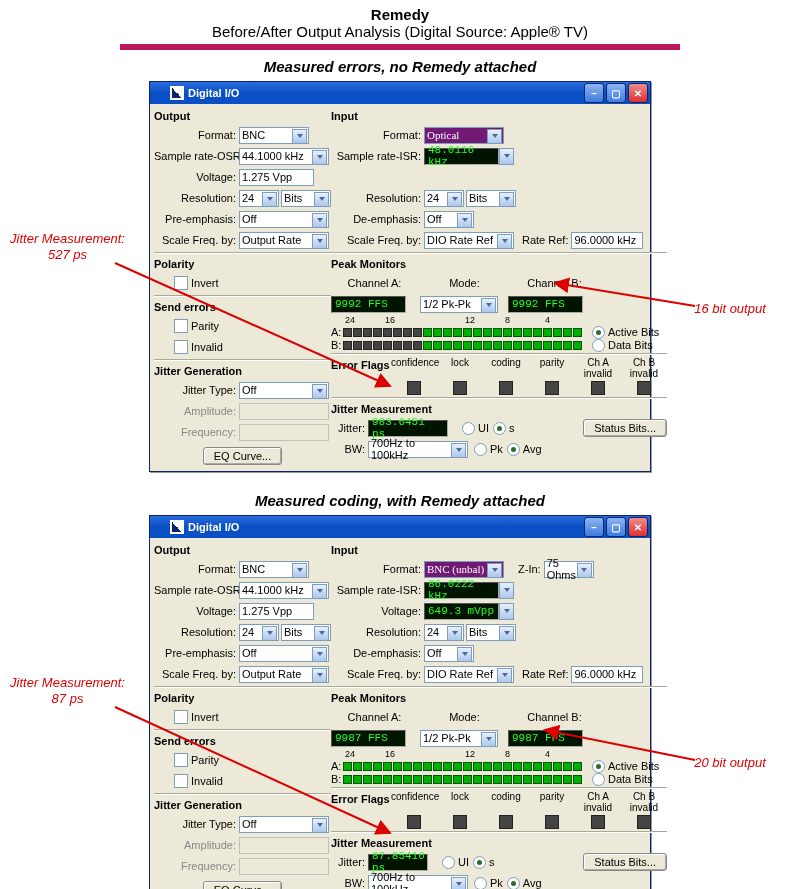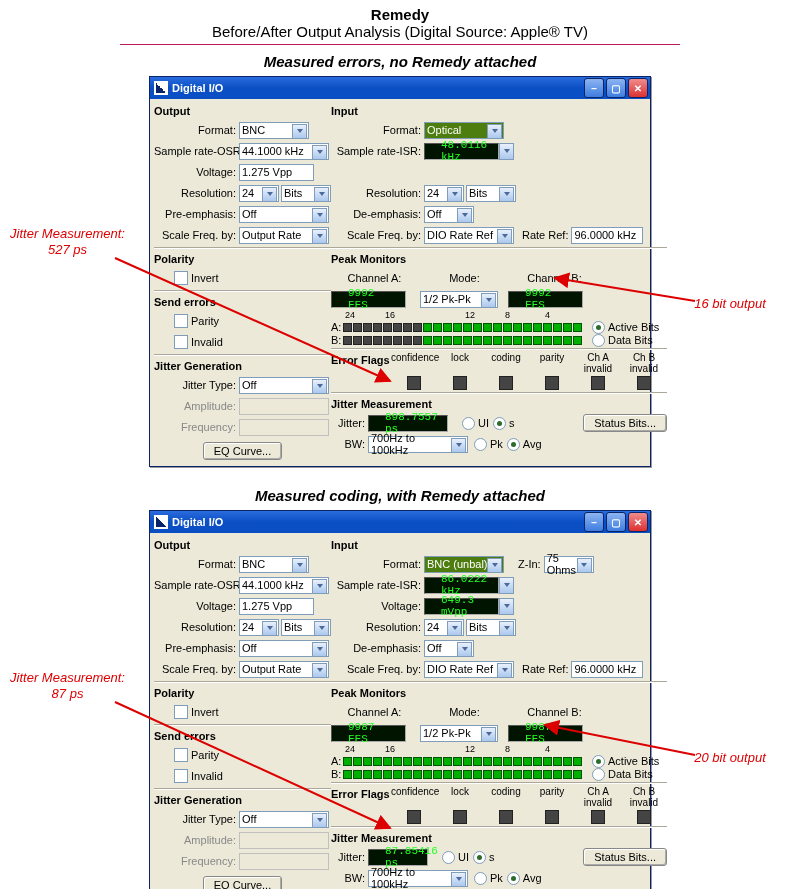--- a/index.html
+++ b/index.html
@@ -15,21 +15,21 @@
     font-size: 15px;
     font-weight: bold;
     margin: 6px 0 0 0;
     color: #000;
   }
   .page-subtitle {
     text-align: center;
     font-family: Arial, sans-serif;
     font-size: 15px;
     color: #000;
-    border-bottom: 1px solid #be185d;
+    border-bottom: 6px solid #be185d;
     padding-bottom: 4px;
     margin: 0 120px 4px 120px;
   }
   .section-header {
     text-align: center;
     font-style: italic;
     font-weight: bold;
     font-size: 15px;
     color: #000;
     margin: 8px 0 6px 0;
@@ -45,21 +45,21 @@
     border: 1px solid #0a246a;
     background: #ece9d8;
     box-shadow: 1px 1px 0 #999;
   }
   .titlebar {
     height: 22px;
     background: linear-gradient(to bottom, #2a6cdd 0%, #0b4fc4 50%, #0b4fc4 100%);
     color: #fff;
     display: flex;
     align-items: center;
-    padding: 0 2px 0 4px;
+    padding: 0 2px 0 20px;
   }
   .titlebar .icon-app {
     width: 14px; height: 14px; background:#fff; display:inline-block; margin-right:4px;
     position: relative;
   }
   .titlebar .icon-app::after {
     content:""; position:absolute; left:2px; top:2px; width:10px; height:10px;
     background: linear-gradient(45deg,#0a246a 0 50%, #fff 50% 100%);
   }
   .titlebar-title { font-weight: bold; flex: 1; }
@@ -113,30 +113,30 @@
   .combo { position: relative; padding-right: 15px; }
   .combo .arrow {
     position: absolute; right: 1px; top: 1px; width: 13px; height: 13px;
     background: linear-gradient(#e8f0fb,#abc8ee);
     border: 1px solid #7f9db9;
     display:flex; align-items:center; justify-content:center;
   }
   .combo .arrow::after {
     content:""; width:0; height:0; border-left:3px solid transparent; border-right:3px solid transparent; border-top:4px solid #4a6a9b;
   }
-  .combo.highlight { background:#4d7c0f; color:#fff; }
+  .combo.highlight { background:#701a75; color:#fff;font-family:Liberation Serif, serif; }
   .textbox { }
   .led {
     height: 17px;
     border: 1px inset #aaa;
     background: #001400;
     color: #2f2;
     font-family: "Courier New", monospace;
     font-size: 11px;
-    padding: 0 16px;
+    padding: 0 3px;
     display:flex; align-items:center;
     box-sizing: border-box;
   }
   .divider {
     border-top: 1px solid #aca899;
     border-bottom: 1px solid #fff;
     margin: 2px 0;
   }
   .checkbox {
     display:inline-flex; align-items:center; gap:3px;
@@ -482,21 +482,21 @@
                 <div class="error-col">
                     <div class="lamp"></div>
                   </div>
               </div>
             </div>
           </div>
           <div class="divider"></div>
           <div class="grp-label">Jitter Measurement</div>
           <div class="field">
             <span class="field-label" style="width:34px">Jitter:</span>
-            <div class="led" style="width:80px">898.7557 ps</div>
+            <div class="led" style="width:80px">983.6451 ps</div>
             <span style="width:14px"></span>
             <label class="radio">
                 <span class="dot"></span>
                 <span>UI</span>
               </label>
             <span style="width:4px"></span>
             <label class="radio">
                 <span class="dot on"></span>
                 <span>s</span>
               </label>

